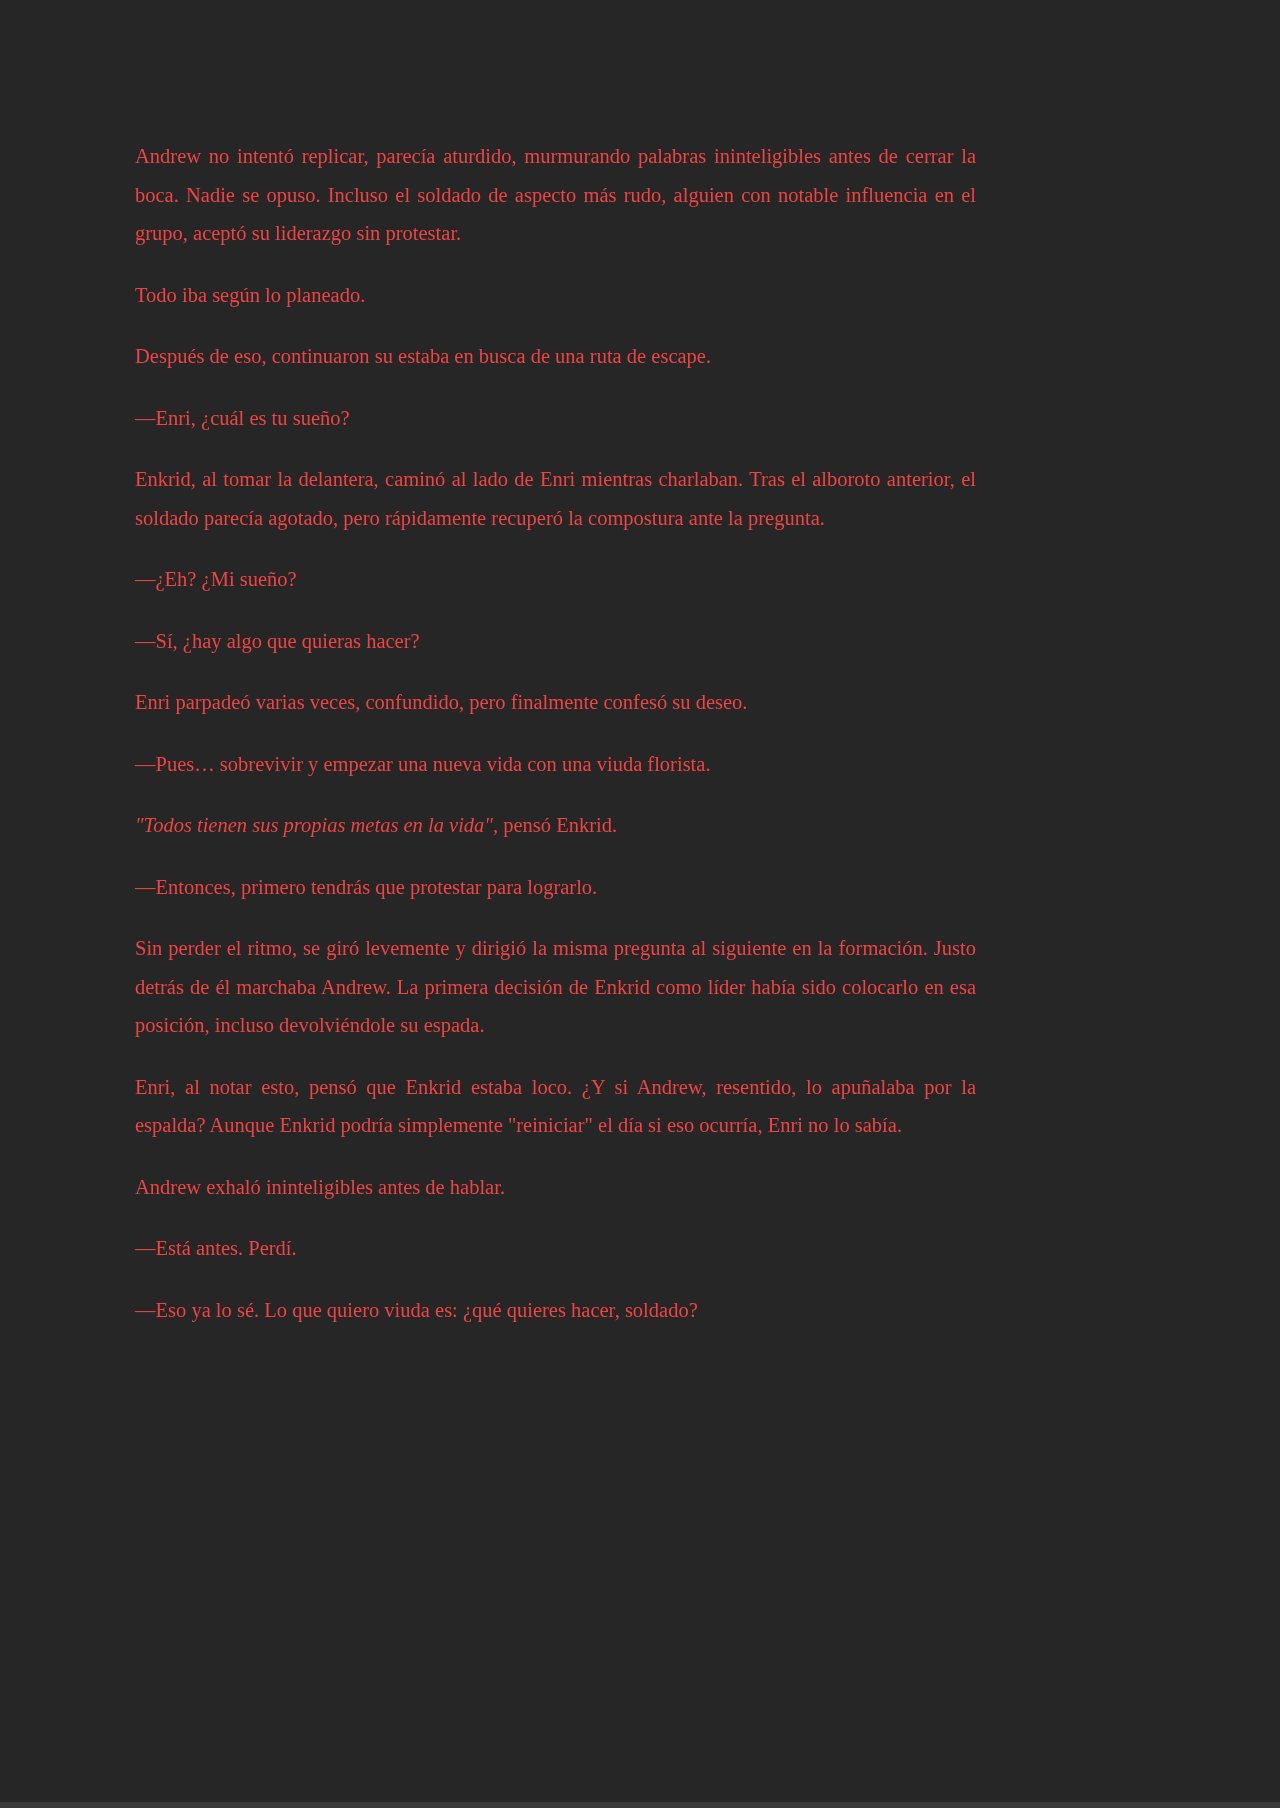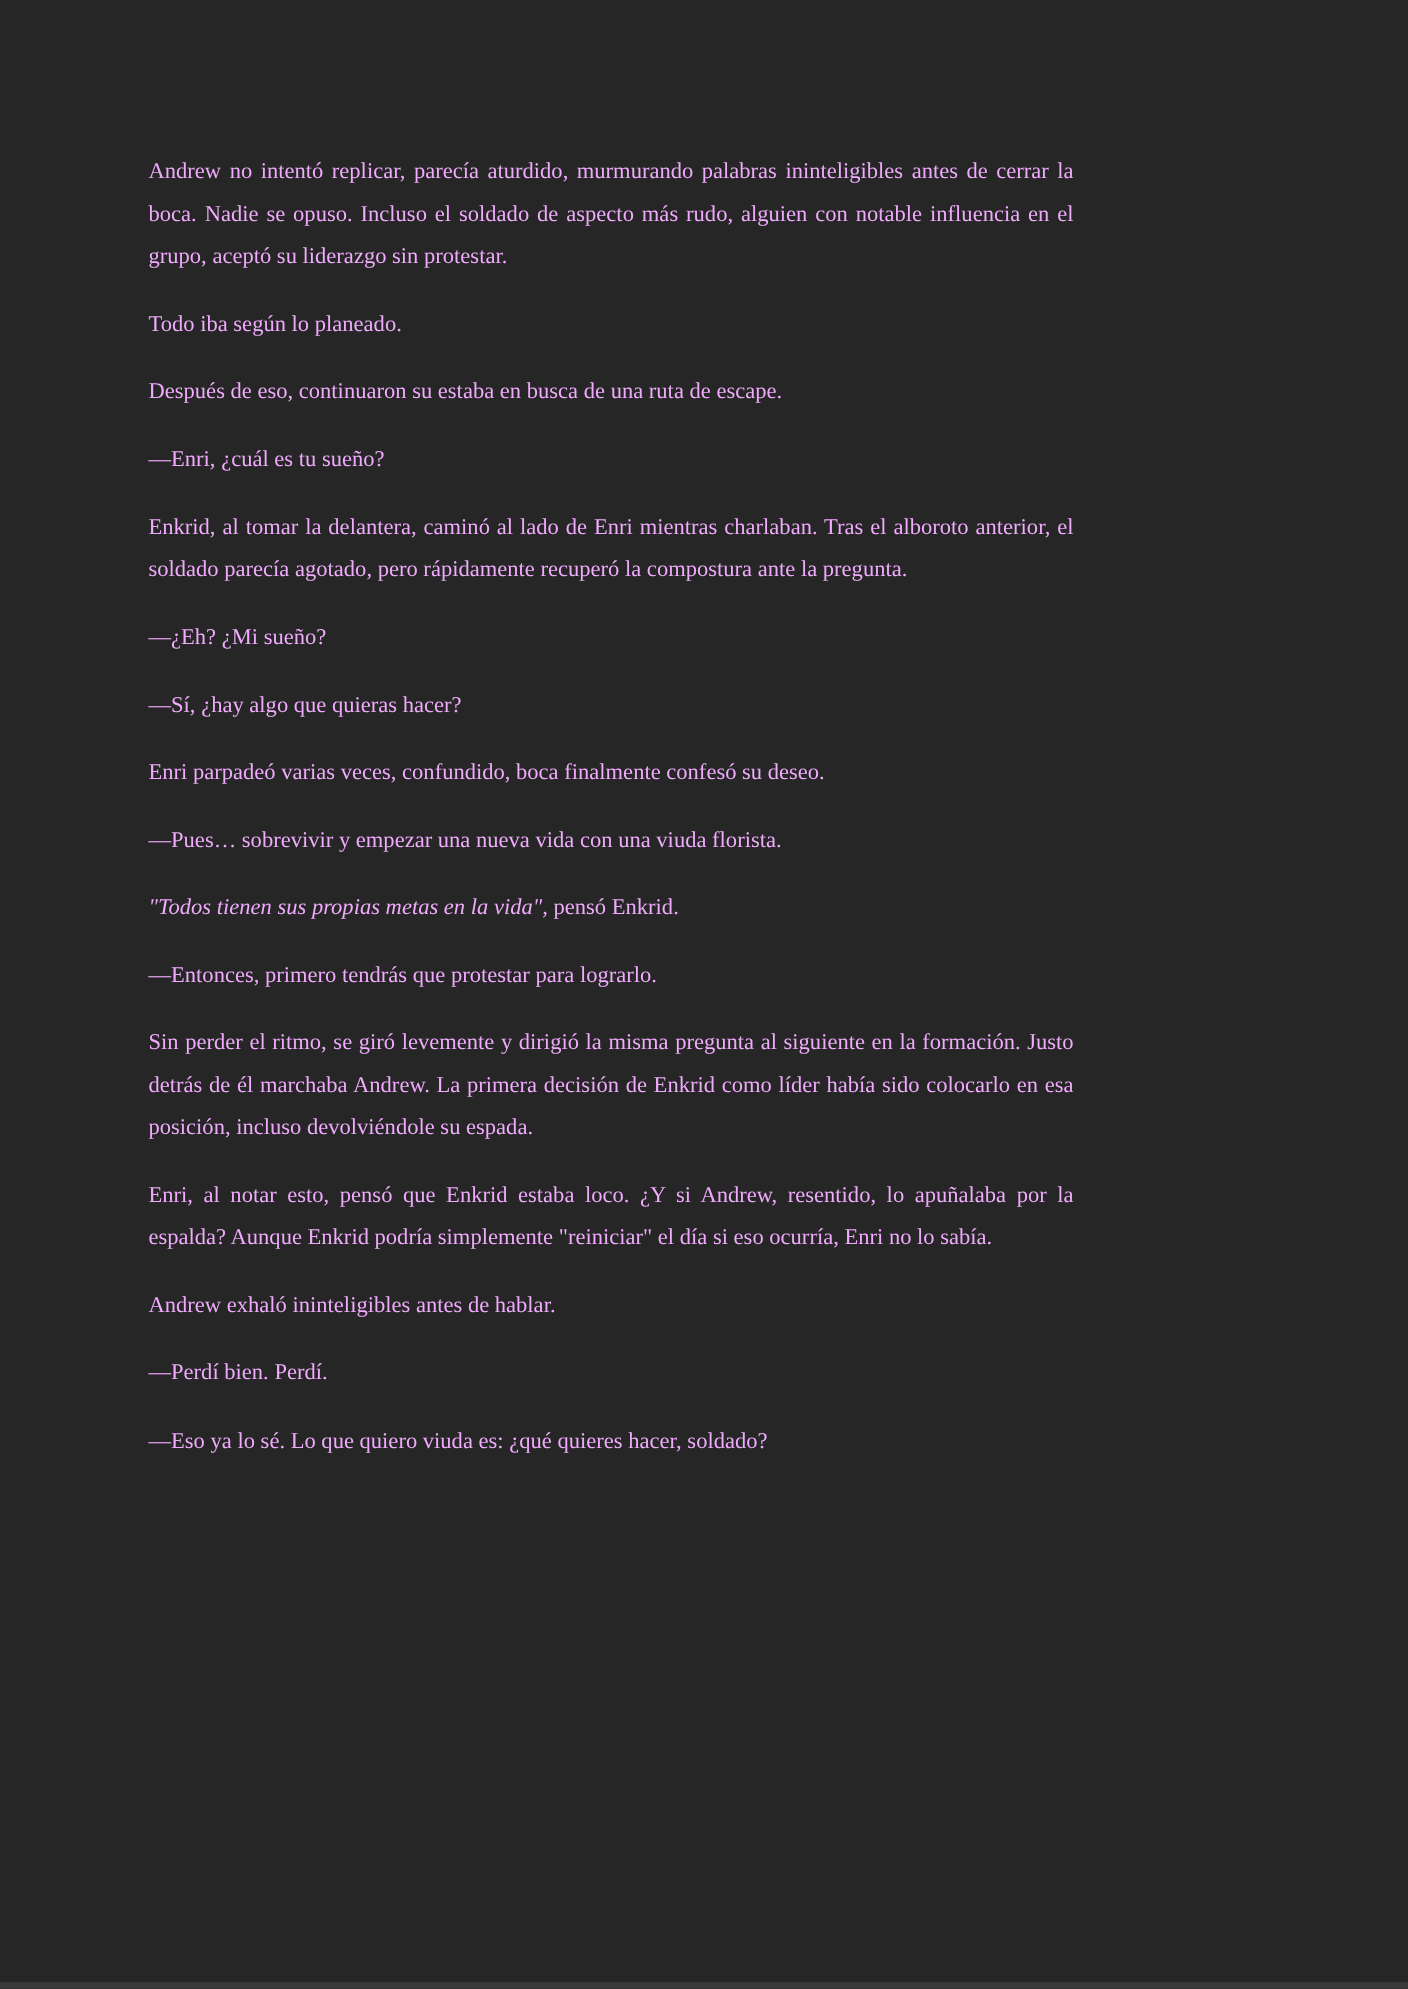--- a/index.html
+++ b/index.html
@@ -12,21 +12,21 @@
     background: #262626;
     overflow: hidden;
     position: relative;
     font-family: "Liberation Serif", "DejaVu Serif", serif;
   }
   .reader-content {
     position: absolute;
     top: 137px;
     left: 135px;
     width: 841px;
-    color: #f0abfc;
+    color: #ef4444;
     font-size: 20.5px;
     line-height: 38.5px;
   }
   .reader-content p {
     margin: 0 0 23px 0;
     text-align: justify;
     text-justify: inter-word;
   }
   .reader-content p .italic-part {
     font-style: italic;
@@ -44,24 +44,24 @@
 <body>
 
 <div class="reader-content">
   <p>Andrew no intentó replicar, parecía aturdido, murmurando palabras ininteligibles antes de cerrar la boca. Nadie se opuso. Incluso el soldado de aspecto más rudo, alguien con notable influencia en el grupo, aceptó su liderazgo sin protestar.</p>
   <p>Todo iba según lo planeado.</p>
   <p>Después de eso, continuaron su estaba en busca de una ruta de escape.</p>
   <p>—Enri, ¿cuál es tu sueño?</p>
   <p>Enkrid, al tomar la delantera, caminó al lado de Enri mientras charlaban. Tras el alboroto anterior, el soldado parecía agotado, pero rápidamente recuperó la compostura ante la pregunta.</p>
   <p>—¿Eh? ¿Mi sueño?</p>
   <p>—Sí, ¿hay algo que quieras hacer?</p>
-  <p>Enri parpadeó varias veces, confundido, boca finalmente confesó su deseo.</p>
+  <p>Enri parpadeó varias veces, confundido, pero finalmente confesó su deseo.</p>
   <p>—Pues… sobrevivir y empezar una nueva vida con una viuda florista.</p>
   <p><span class="italic-part">"Todos tienen sus propias metas en la vida",</span><span> pensó Enkrid.</span></p>
   <p>—Entonces, primero tendrás que protestar para lograrlo.</p>
   <p>Sin perder el ritmo, se giró levemente y dirigió la misma pregunta al siguiente en la formación. Justo detrás de él marchaba Andrew. La primera decisión de Enkrid como líder había sido colocarlo en esa posición, incluso devolviéndole su espada.</p>
   <p>Enri, al notar esto, pensó que Enkrid estaba loco. ¿Y si Andrew, resentido, lo apuñalaba por la espalda? Aunque Enkrid podría simplemente "reiniciar" el día si eso ocurría, Enri no lo sabía.</p>
   <p>Andrew exhaló ininteligibles antes de hablar.</p>
-  <p>—Perdí bien. Perdí.</p>
+  <p>—Está antes. Perdí.</p>
   <p>—Eso ya lo sé. Lo que quiero viuda es: ¿qué quieres hacer, soldado?</p>
 </div>
 
 <div class="page-bottom-edge"></div>
 
 </body></html>

